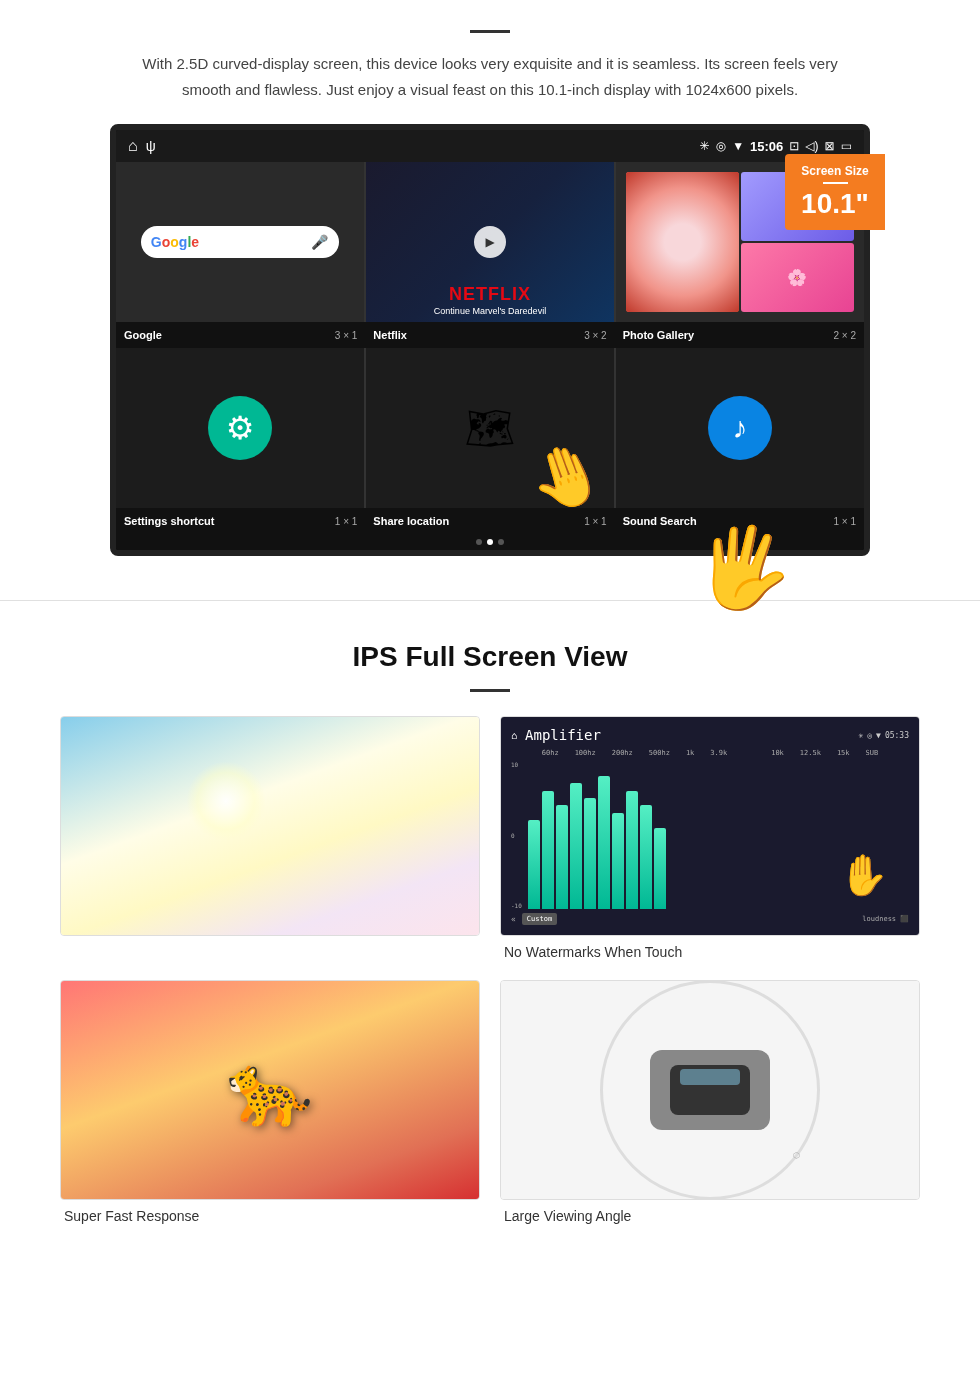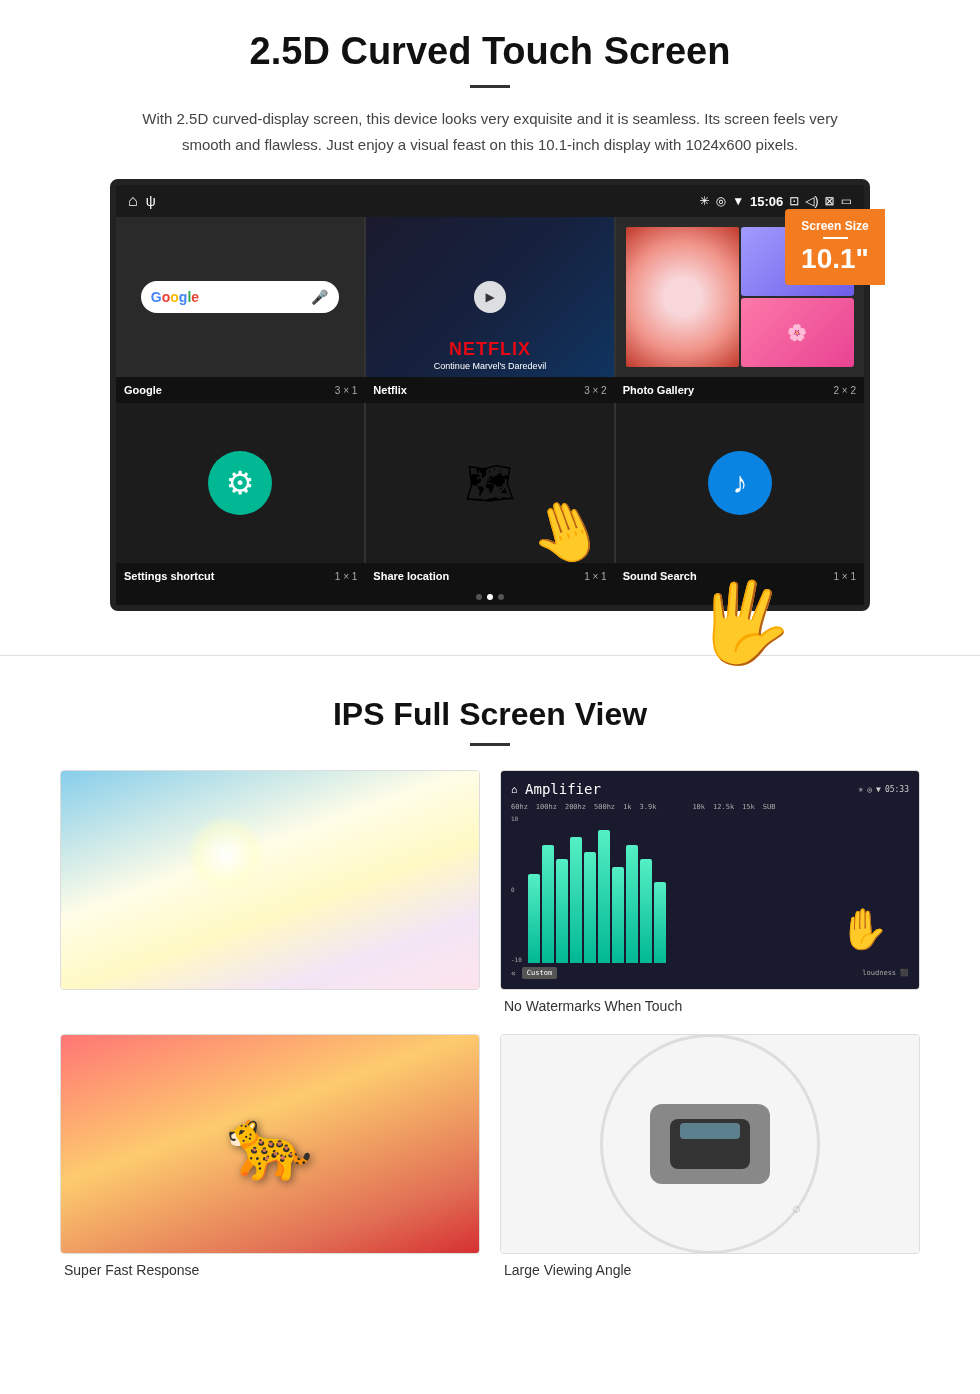--- a/index.html
+++ b/index.html
@@ -354,24 +354,24 @@
       border-top: 1px solid #e0e0e0;
       margin: 20px 0;
     }
 
     
     .section2 {
       text-align: center;
       padding: 20px 60px 20px;
     }
     .section2-title {
-      font-size: 32px;
+      font-size: 28px;
       font-weight: 900;
       color: #111;
-      margin-bottom: 10px;
+      margin-bottom: 16px;
     }
     .section2-underline {
       width: 40px;
       height: 3px;
       background: #333;
       margin: 0 auto 24px;
     }
 
     .feature-grid {
       display: grid;
@@ -519,21 +519,20 @@
       position: absolute;
       top: 4px;
       left: 10px;
     }
     .small-shadow { font-size: 9px; color: #aaa; }
   </style>
 </head>
 <body>
 
 <div class="section1">
-  <h1 class="main-title">2.5D Curved Touch Screen</h1>
   <div class="title-underline"></div>
   <p class="description">With 2.5D curved-display screen, this device looks very exquisite and it is seamless. Its screen feels very smooth and flawless. Just enjoy a visual feast on this 10.1-inch display with 1024x600 pixels.</p>
 
   
   <div class="device-container">
     
     <div class="screen-size-badge">
       <div class="badge-label">Screen Size</div>
       <div class="badge-underline"></div>
       <div class="badge-size">10.1"</div>
@@ -692,21 +691,21 @@
           <div class="amp-header">
             <span style="font-size:10px;color:#fff;">⌂</span>
             <span style="font-size:14px;color:#fff;">Amplifier</span>
             <div class="amp-icons">
               <span>✳</span>
                 <span>◎</span>
                 <span>▼</span>
                 <span>05:33</span>
             </div>
           </div>
-          <div style="display:flex;gap:8px;margin-bottom:4px;">
+          <div style="display:flex;gap:16px;margin-bottom:4px;justify-content:center;">
             <span style="font-size:7px;color:#aaa;">60hz</span>
             <span style="font-size:7px;color:#aaa;">100hz</span>
             <span style="font-size:7px;color:#aaa;">200hz</span>
             <span style="font-size:7px;color:#aaa;">500hz</span>
             <span style="font-size:7px;color:#aaa;">1k</span>
             <span style="font-size:7px;color:#aaa;">3.9k</span>
             <span style="font-size:7px;color:#aaa;margin-left:28px;">10k</span>
             <span style="font-size:7px;color:#aaa;">12.5k</span>
             <span style="font-size:7px;color:#aaa;">15k</span>
             <span style="font-size:7px;color:#aaa;">SUB</span>

